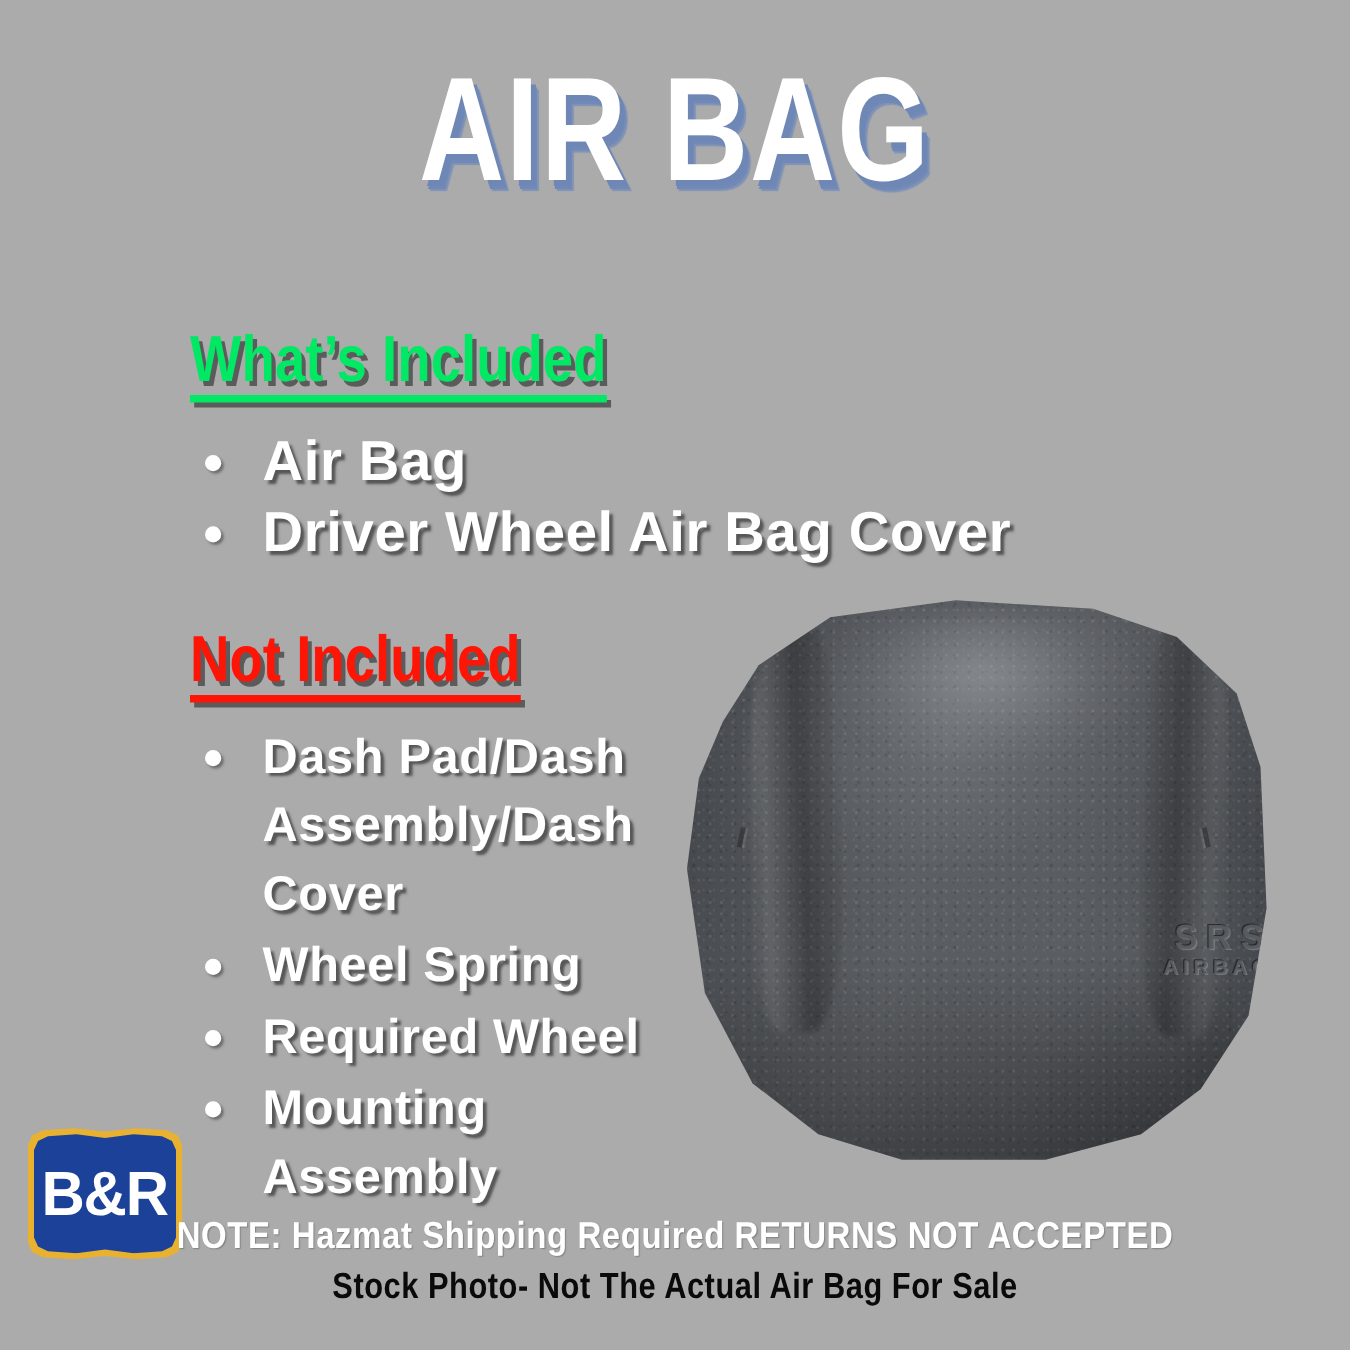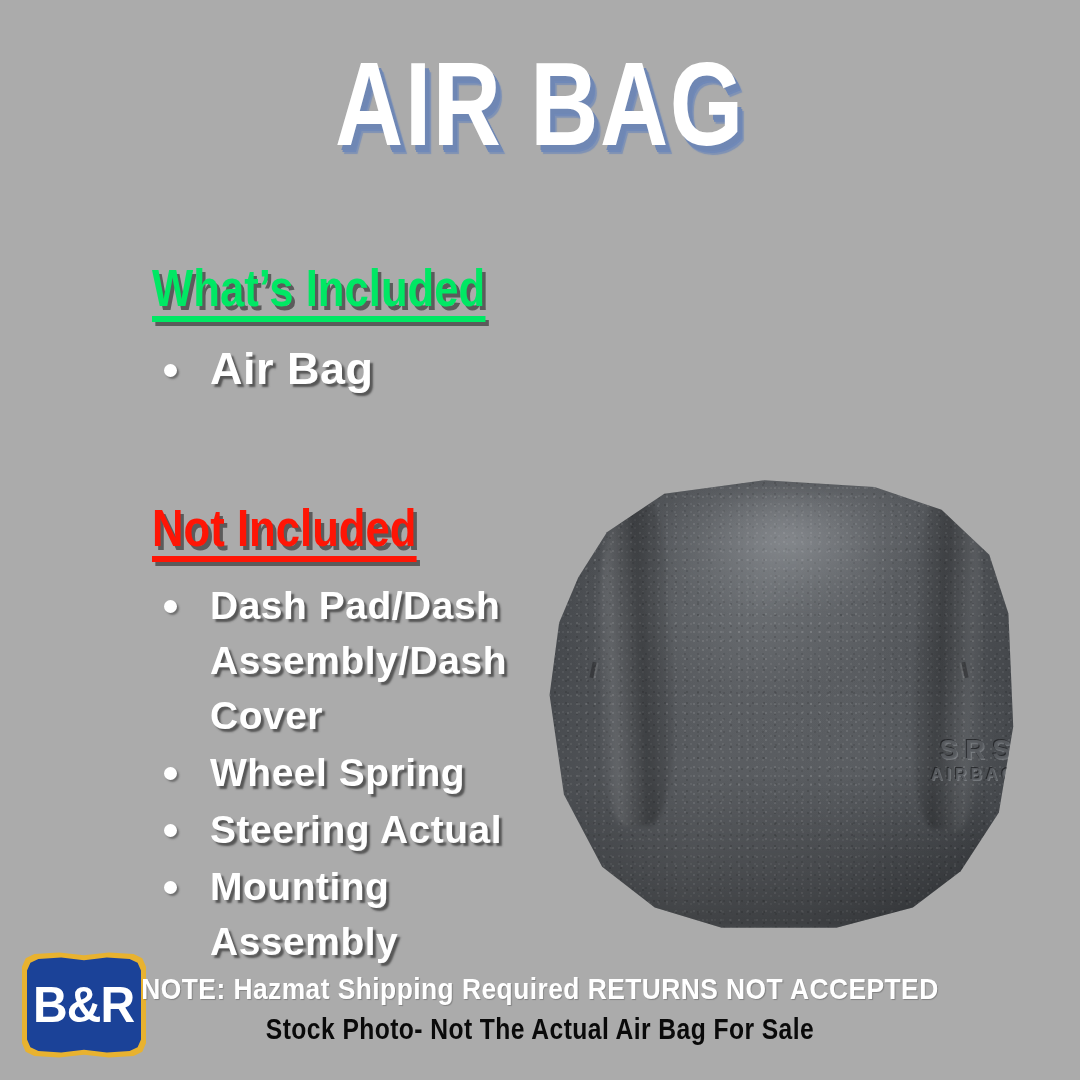--- a/index.html
+++ b/index.html
@@ -274,21 +274,21 @@
     display: block;
     font-size: 16px;
     letter-spacing: 4px;
     line-height: 24px;
   }
 
   
   #br-logo {
     position: absolute;
     left: 22px;
-    top: 952px;
+    top: 902px;
     width: 124px;
     height: 106px;
     text-align: center;
   }
   .logo-outer {
     position: absolute;
     inset: 0;
     background: #e8b230;
     clip-path: polygon(
       0% 14%, 3% 6%, 10% 2%, 30% 0.5%, 50% 3%, 70% 0.5%, 90% 2%, 97% 6%, 100% 14%,
@@ -355,36 +355,39 @@
 
   <div class="section-head head-included">
     <span>What’s Included </span>
     <span class="ul-bar"></span>
   </div>
 
   <ul class="bullet-list" id="list-included">
     <li>
       <span>Air Bag</span>
     </li>
+    <li>
+      <span>Driver Wheel Air Bag Cover</span>
+    </li>
   </ul>
 
   <div class="section-head head-notincluded">
     <span>Not Included</span>
     <span class="ul-bar"></span>
   </div>
 
   <ul class="bullet-list" id="list-notincluded">
     <li>
       <span>Dash Pad/Dash Assembly/Dash Cover</span>
     </li>
     <li>
       <span>Wheel Spring</span>
     </li>
     <li>
-      <span>Steering Actual</span>
+      <span>Required Wheel</span>
     </li>
     <li>
       <span>Mounting Assembly</span>
     </li>
   </ul>
 
   <div id="airbag-photo">
     <div class="bag-body">
       <div class="bag-texture"></div>
       <div class="bag-highlight"></div>

